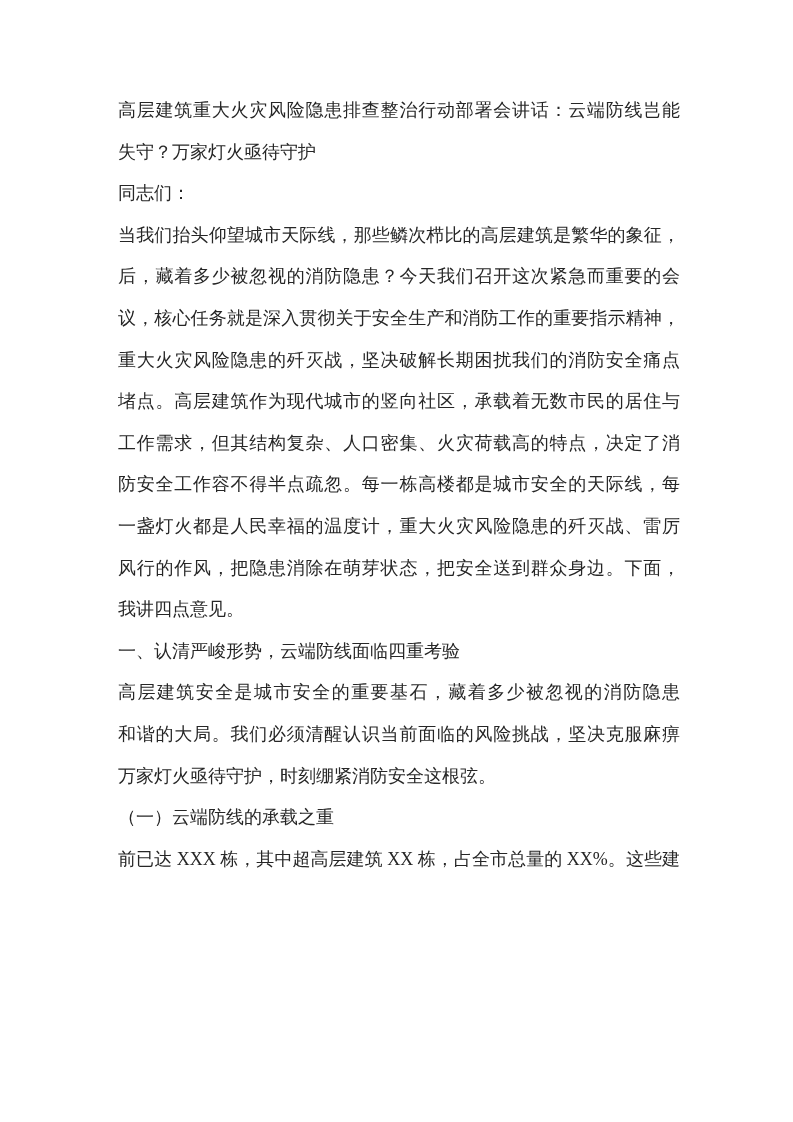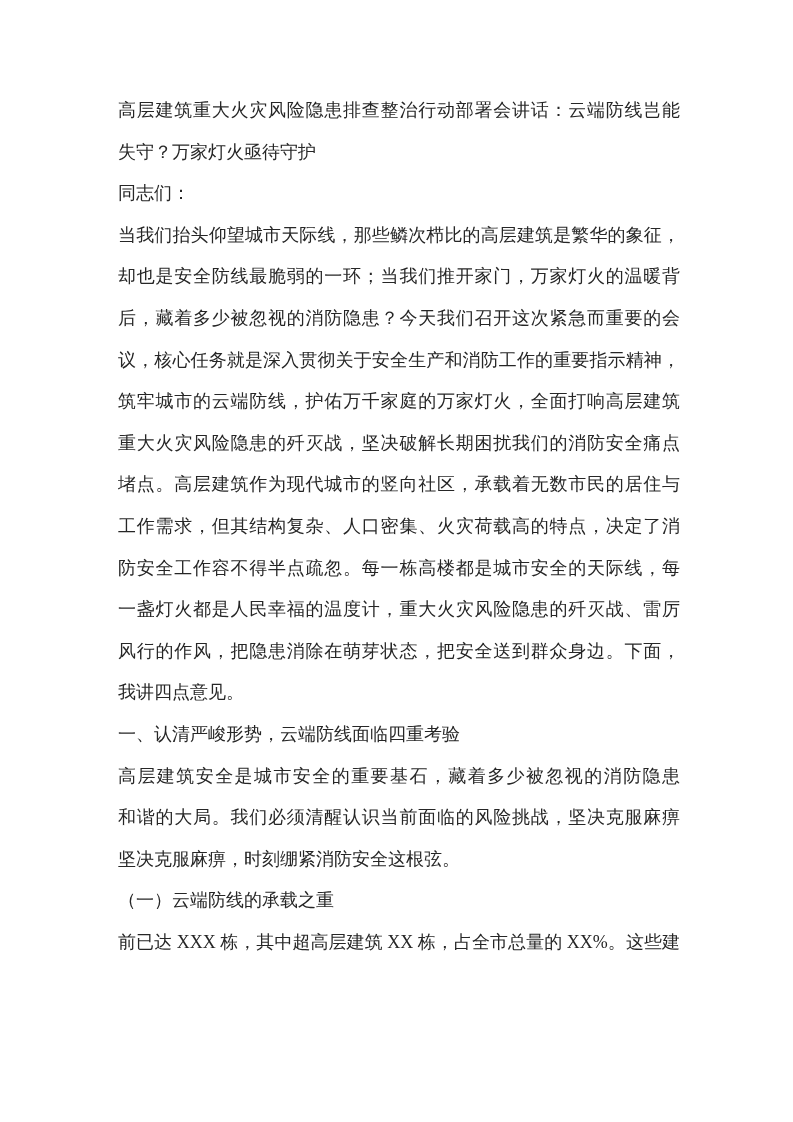--- a/index.html
+++ b/index.html
@@ -41,31 +41,29 @@
 </style>
 </head>
 <body>
 
 <div class="page">
   <div class="content">
       <div class="line just">高层建筑重大火灾风险隐患排查整治行动部署会讲话：云端防线岂能</div>
       <div class="line">失守？万家灯火亟待守护</div>
       <div class="line">同志们：</div>
       <div class="line just">当我们抬头仰望城市天际线，那些鳞次栉比的高层建筑是繁华的象征，</div>
-      <div class="line just">却也是安全防线最脆弱的一环；当我们推开家门，万家灯火的温暖背</div>
       <div class="line just">后，藏着多少被忽视的消防隐患？今天我们召开这次紧急而重要的会</div>
       <div class="line just">议，核心任务就是深入贯彻关于安全生产和消防工作的重要指示精神，</div>
-      <div class="line just">筑牢城市的云端防线，护佑万千家庭的万家灯火，全面打响高层建筑</div>
       <div class="line just">重大火灾风险隐患的歼灭战，坚决破解长期困扰我们的消防安全痛点</div>
       <div class="line just">堵点。高层建筑作为现代城市的竖向社区，承载着无数市民的居住与</div>
       <div class="line just">工作需求，但其结构复杂、人口密集、火灾荷载高的特点，决定了消</div>
       <div class="line just">防安全工作容不得半点疏忽。每一栋高楼都是城市安全的天际线，每</div>
       <div class="line just">一盏灯火都是人民幸福的温度计，重大火灾风险隐患的歼灭战、雷厉</div>
       <div class="line just">风行的作风，把隐患消除在萌芽状态，把安全送到群众身边。下面，</div>
       <div class="line">我讲四点意见。</div>
       <div class="line">一、认清严峻形势，云端防线面临四重考验</div>
       <div class="line just">高层建筑安全是城市安全的重要基石，藏着多少被忽视的消防隐患</div>
       <div class="line just">和谐的大局。我们必须清醒认识当前面临的风险挑战，坚决克服麻痹</div>
-      <div class="line">坚决克服麻痹，时刻绷紧消防安全这根弦。</div>
+      <div class="line">万家灯火亟待守护，时刻绷紧消防安全这根弦。</div>
       <div class="line">（一）云端防线的承载之重</div>
       <div class="line just">前已达 XXX 栋，其中超高层建筑 XX 栋，占全市总量的 XX%。这些建</div>
     </div>
 </div>
 
 </body></html>

